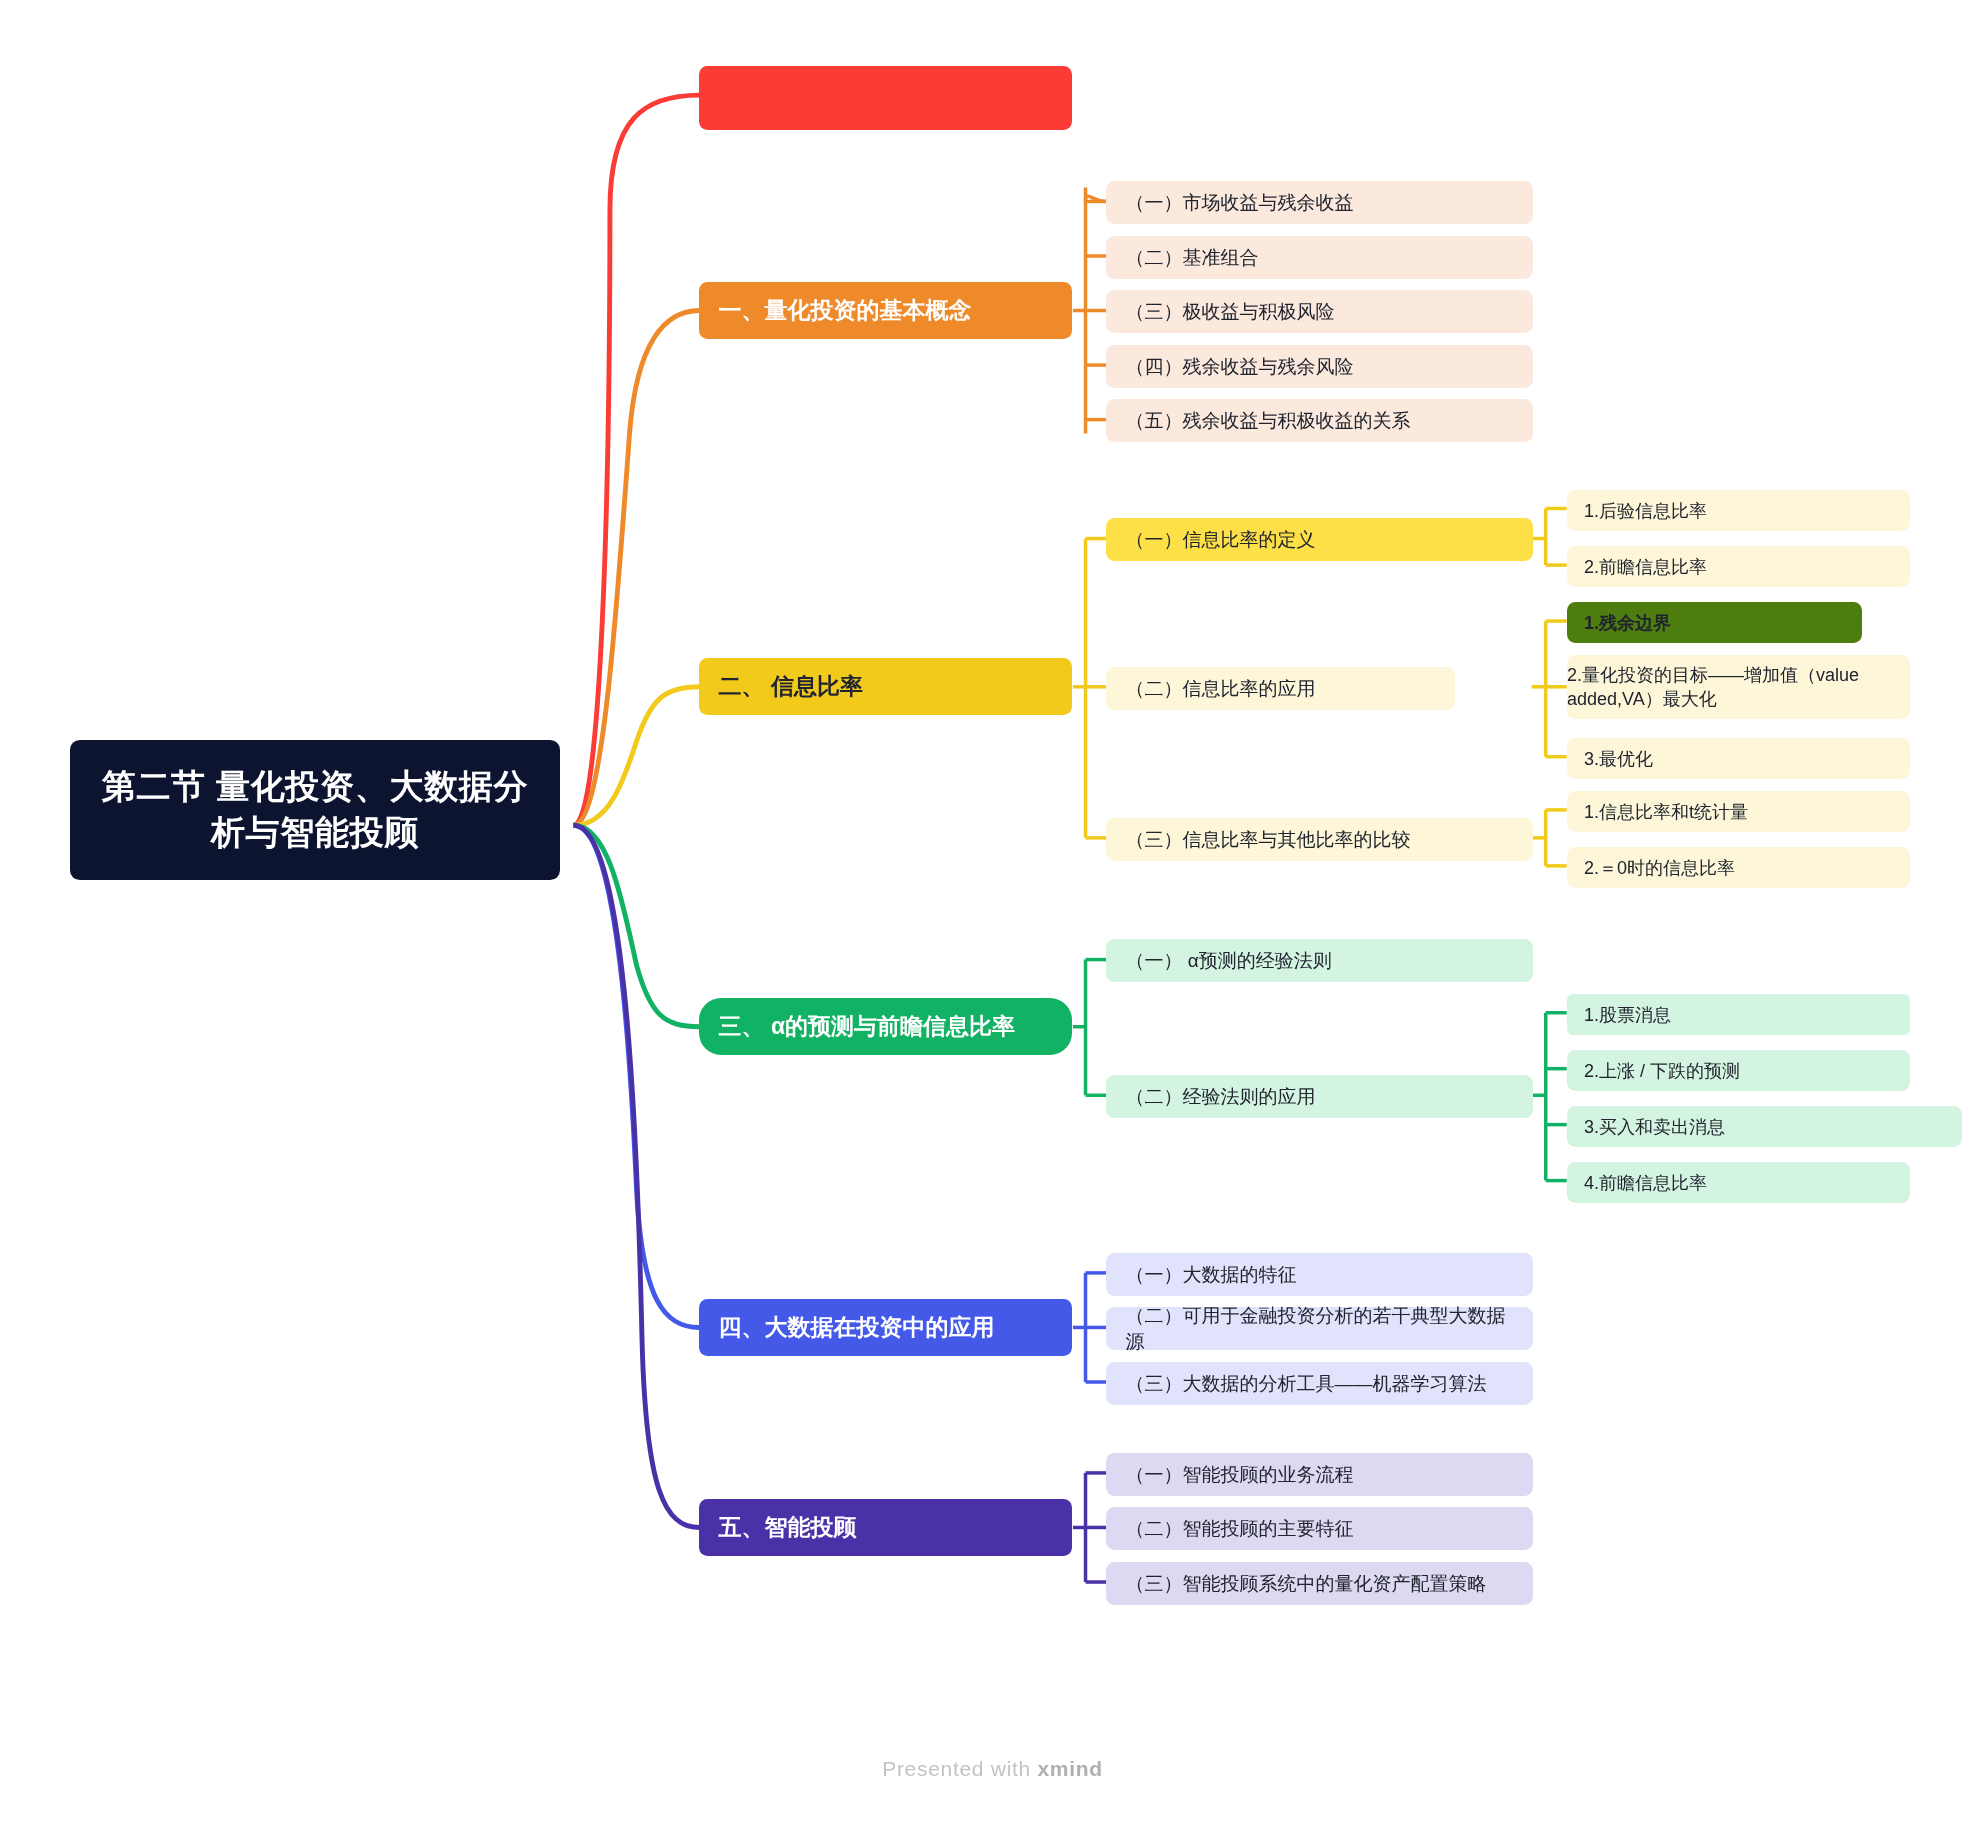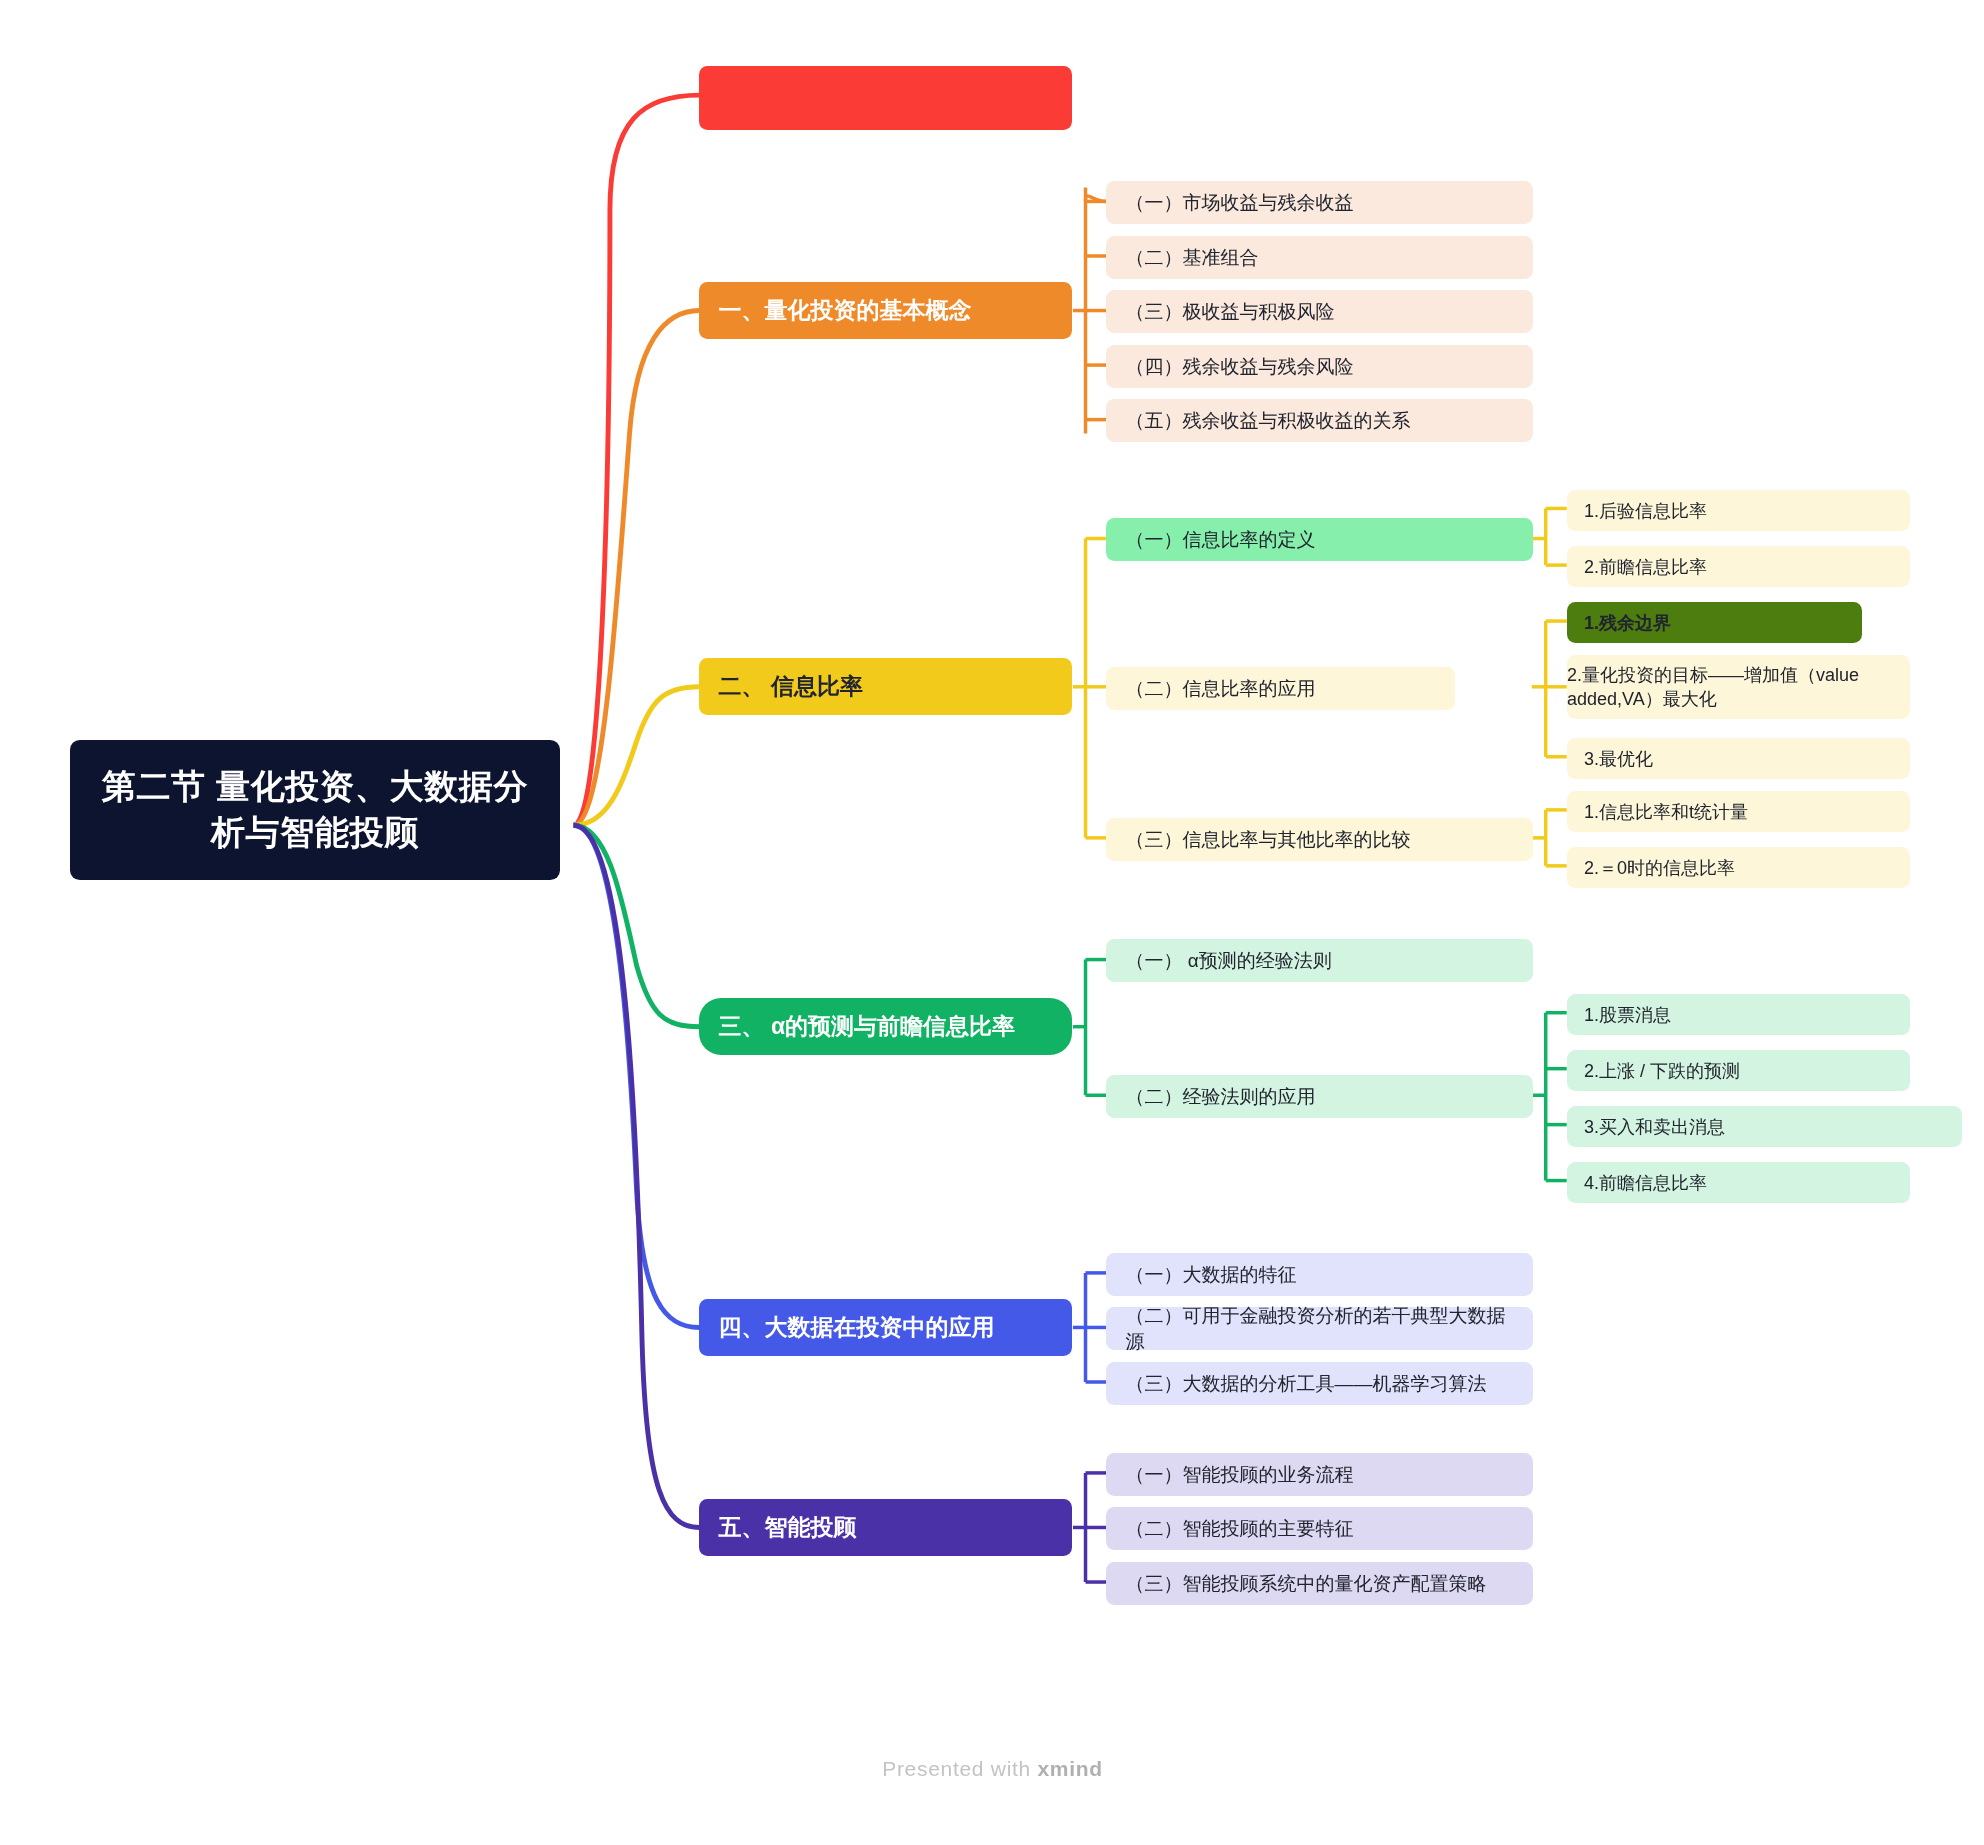--- a/index.html
+++ b/index.html
@@ -187,21 +187,21 @@
   <div class="node lvl2" style="left:1106px; top:345px; width:427px; height:42px; background:#fbe9dd;">
     <span>（四）残余收益与残余风险</span>
   </div>
   <div class="node lvl2" style="left:1106px; top:399px; width:427px; height:42px; background:#fbe9dd;">
     <span>（五）残余收益与积极收益的关系</span>
   </div>
 
   <div class="node lvl1" style="left:699px; top:658px; width:373px; height:57px; background:#f2ca1b; color:#1f2430;">
     <span>二、 信息比率</span>
   </div>
-  <div class="node lvl2" style="left:1106px; top:518px; width:427px; height:42px; background:#86efac;">
+  <div class="node lvl2" style="left:1106px; top:518px; width:427px; height:42px; background:#fde047;">
     <span>（一）信息比率的定义</span>
   </div>
   <div class="node lvl2" style="left:1106px; top:667px; width:349px; height:42px; background:#fdf6d8;">
     <span>（二）信息比率的应用</span>
   </div>
   <div class="node lvl2" style="left:1106px; top:818px; width:427px; height:42px; background:#fdf6d8;">
     <span>（三）信息比率与其他比率的比较</span>
   </div>
 
   <div class="node lvl3" style="left:1567px; top:490px; width:343px; height:38px; background:#fdf6d8;">
@@ -230,21 +230,21 @@
 
   <div class="node lvl1" style="left:699px; top:998px; width:373px; height:57px; background:#12b265;border-radius:22px;">
     <span>三、 α的预测与前瞻信息比率</span>
   </div>
   <div class="node lvl2" style="left:1106px; top:939px; width:427px; height:42px; background:#d4f4e2;">
     <span>（一） α预测的经验法则</span>
   </div>
   <div class="node lvl2" style="left:1106px; top:1075px; width:427px; height:42px; background:#d4f4e2;">
     <span>（二）经验法则的应用</span>
   </div>
-  <div class="node lvl3" style="left:1567px; top:994px; width:343px; height:38px; background:#d4f4e2;">
+  <div class="node lvl3" style="left:1567px; top:994px; width:343px; height:38px; background:#d4f4e2;border-radius:6px;">
     <span>1.股票消息</span>
   </div>
   <div class="node lvl3" style="left:1567px; top:1050px; width:343px; height:38px; background:#d4f4e2;">
     <span>2.上涨 / 下跌的预测</span>
   </div>
   <div class="node lvl3" style="left:1567px; top:1106px; width:395px; height:38px; background:#d4f4e2;">
     <span>3.买入和卖出消息</span>
   </div>
   <div class="node lvl3" style="left:1567px; top:1162px; width:343px; height:38px; background:#d4f4e2;">
     <span>4.前瞻信息比率</span>

